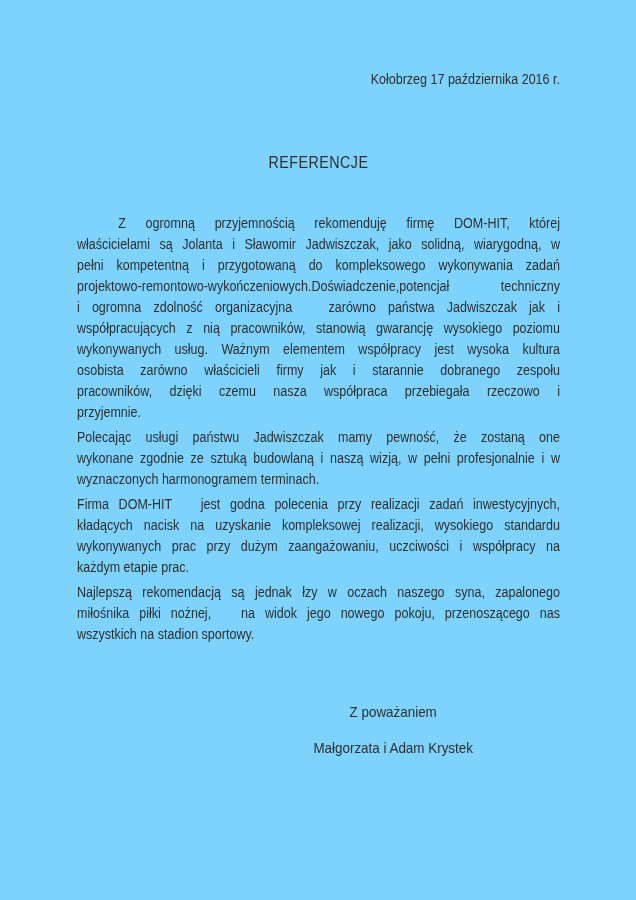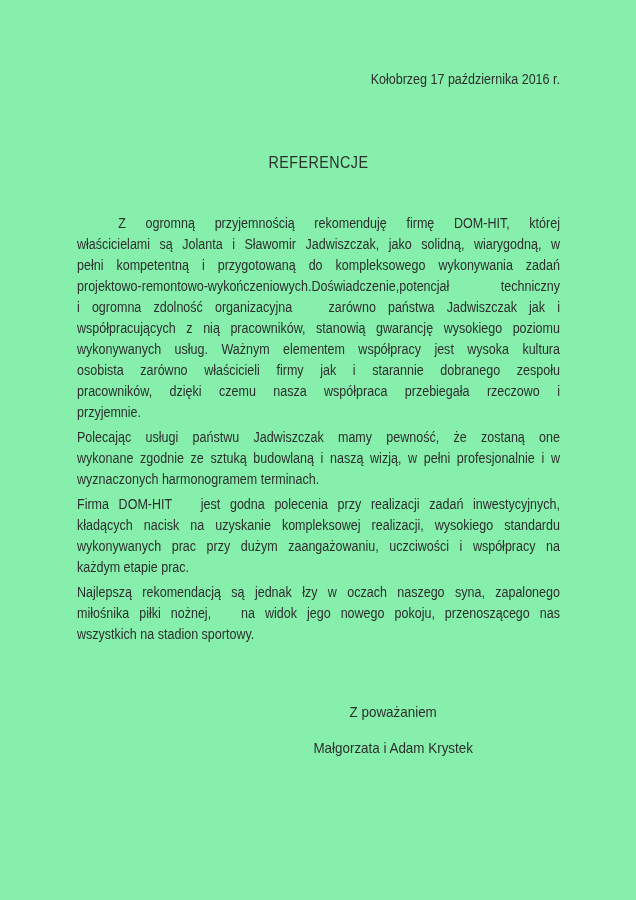--- a/index.html
+++ b/index.html
@@ -5,21 +5,21 @@
   * { margin: 0; padding: 0; box-sizing: border-box; }
   html, body {
     width: 636px; height: 900px;
     background: #ffffff;
     overflow: hidden;
     font-family: "Liberation Sans", "DejaVu Sans", sans-serif;
   }
   .sheet {
     position: relative;
     width: 636px; height: 900px;
-    background: #86efac;
+    background: #7dd3fc;
     color: #2e2e2e;
   }
   
   .content {
     position: absolute;
     left: 77px; top: 0;
     width: 540px; height: 900px;
     transform: scaleX(0.8944);
     transform-origin: 0 0;
   }

